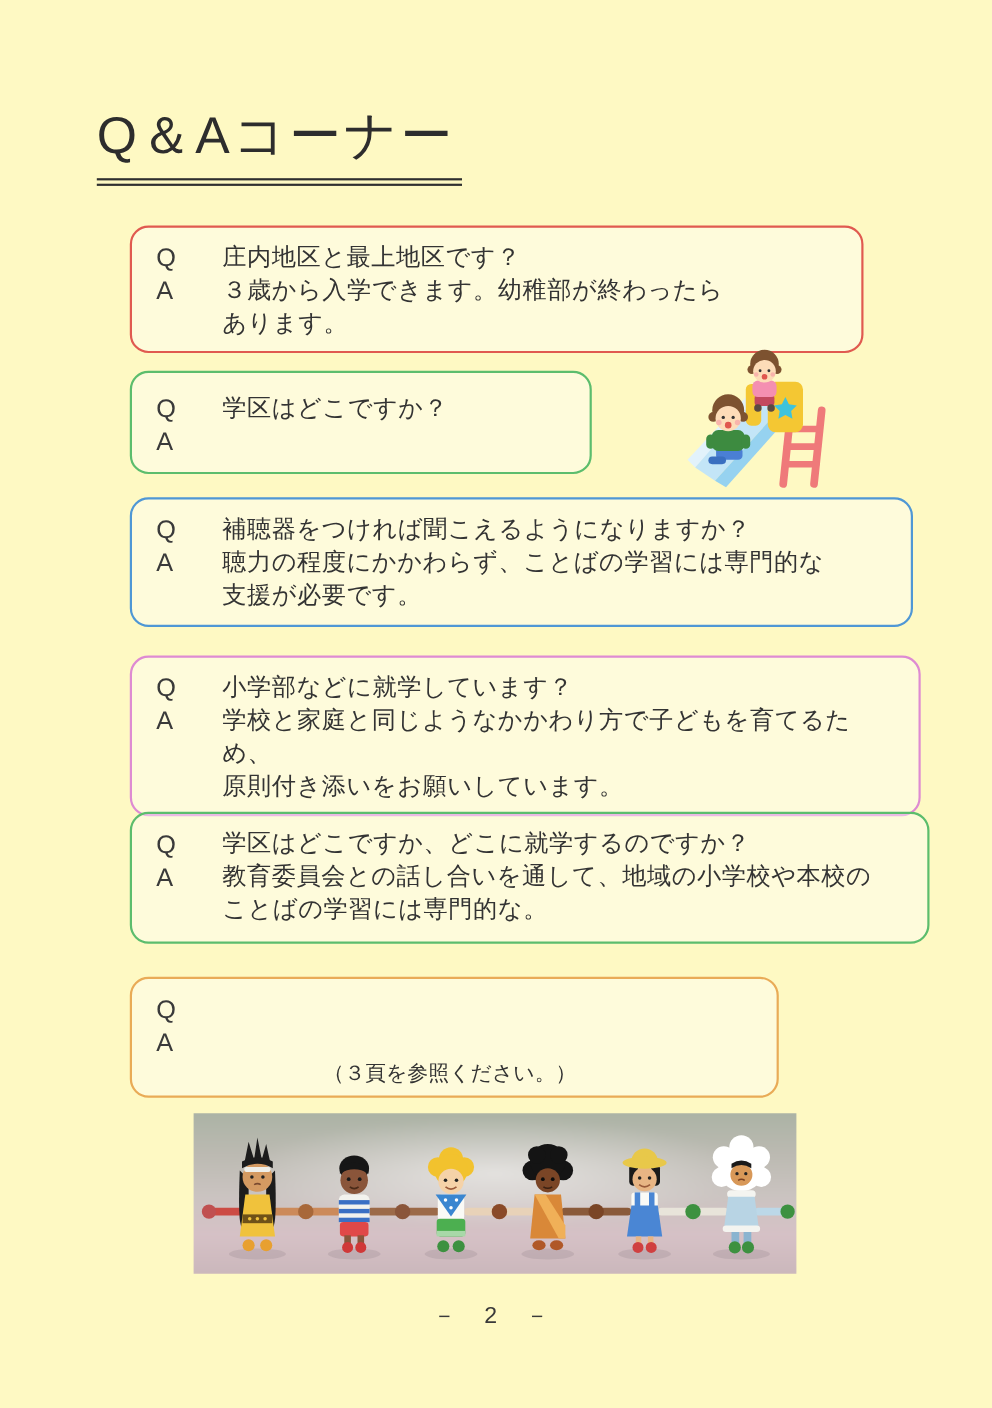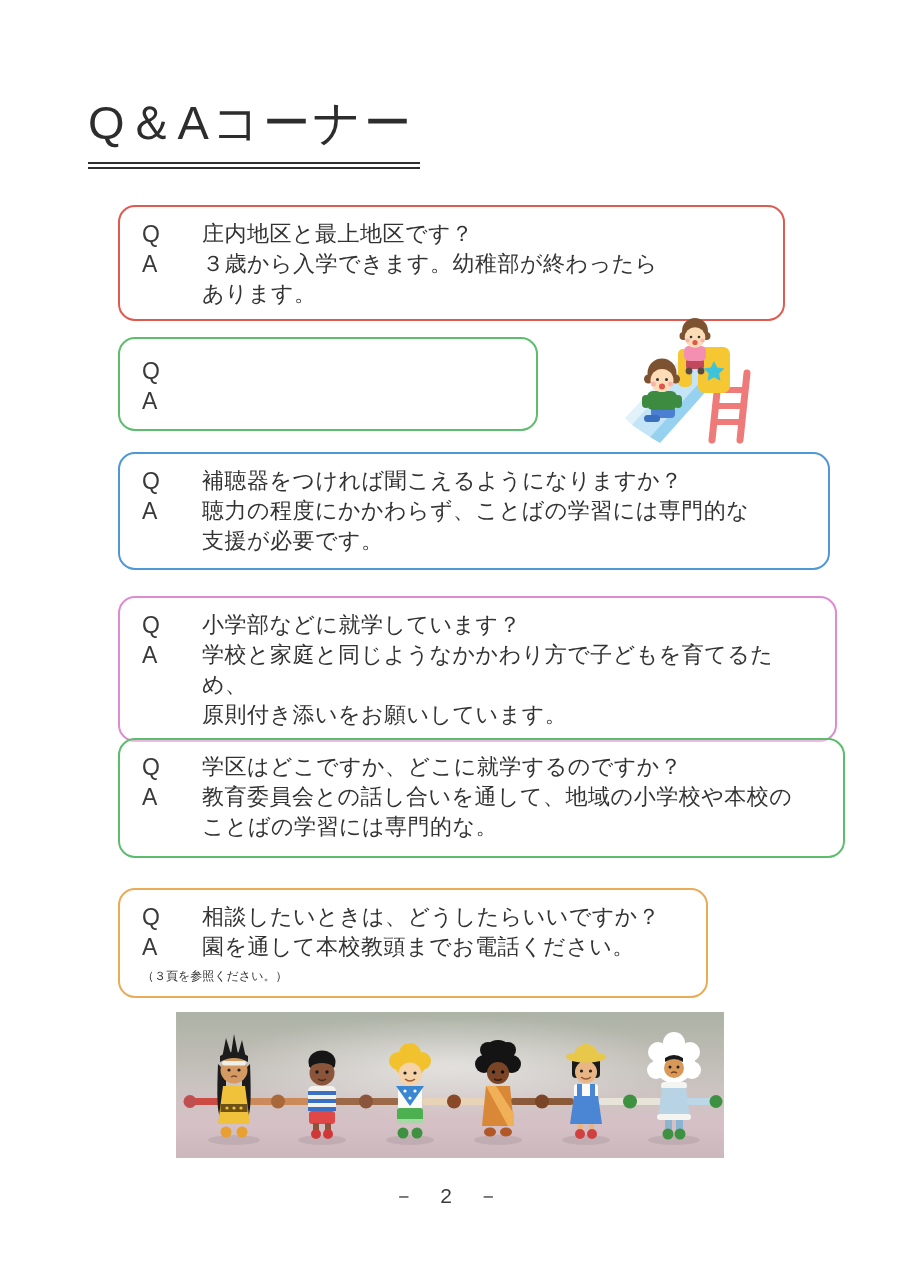--- a/index.html
+++ b/index.html
@@ -1,37 +1,37 @@
 <!DOCTYPE html>
 <html><head>
 <meta charset="utf-8">
 <style>
   * { margin:0; padding:0; box-sizing:border-box; }
   html,body { background:#e8e8e8; }
   body { font-family:"Liberation Sans","DejaVu Sans",sans-serif; }
   .page {
     position:relative; width:902px; height:1280px; margin:0 auto;
-    background:#ffffff; overflow:hidden; color:#333;
+    background:#fef9c3; overflow:hidden; color:#333;
   }
   .page-title {
     position:absolute; left:88px; top:92px;
     font-size:47px; letter-spacing:3px; color:#2d2d2d; font-weight:400;
     border-bottom:7px double #2f2f2f; padding:0 6px 7px 0;
     white-space:nowrap;
   }
   .qa-box {
     position:absolute; left:118px;
     border:2px solid #999; border-radius:17px;
     padding:12px 18px 10px 22px;
     background:rgba(255,255,255,0.4);
   }
   .qa-row { display:grid; grid-template-columns:60px 1fr; align-items:start; }
   .qa-label { font-size:23px; line-height:30px; color:#3a3a3a; }
   .qa-text { font-size:22px; line-height:30px; color:#333; white-space:pre-line; letter-spacing:0.5px; }
-  .qa-note { font-size:12px; line-height:26px; color:#333; text-align:left; padding:2px 12px 0 0;font-family:Liberation Mono, monospace; }
+  .qa-note { font-size:19px; line-height:26px; color:#333; text-align:center; padding:2px 12px 0 0; }
   #box1 { top:205px; width:667px; min-height:108px; }
   #box2 { top:337px; width:420px; min-height:94px; padding-top:17px; }
   #box3 { top:452px; width:712px; min-height:118px; }
   #box4 { top:596px; width:719px; min-height:118px; }
   #box5 { top:738px; width:727px; min-height:120px; }
   #box6 { top:888px; width:590px; min-height:100px; padding-bottom:6px; }
   .slide-illustration { position:absolute; left:620px; top:309px; width:140px; height:137px; }
   .dolls-photo {
     position:absolute; left:176px; top:1012px; width:548px; height:146px;
     overflow:hidden;
@@ -64,20 +64,21 @@
     <div class="qa-row">
       <span class="qa-label">A</span>
       <span class="qa-text">３歳から入学できます。幼稚部が終わったら
 あります。</span>
     </div>
   </div>
 
   <div class="qa-box" id="box2" style="border-color: rgb(92, 189, 109);">
     <div class="qa-row">
       <span class="qa-label">Q</span>
+      <span class="qa-text">学区はどこですか？</span>
     </div>
     <div class="qa-row">
       <span class="qa-label">A</span>
     </div>
   </div>
 
   <svg class="slide-illustration" viewBox="0 0 140 137">
 
     <g>
       <polygon points="60,50 70,55 12,116 5,109" fill="#e2f2fb"></polygon>
@@ -165,25 +166,23 @@
     <div class="qa-row">
       <span class="qa-label">A</span>
       <span class="qa-text">教育委員会との話し合いを通して、地域の小学校や本校の
 ことばの学習には専門的な。</span>
     </div>
   </div>
 
   <div class="qa-box" id="box6" style="border-color: rgb(233, 171, 87);">
     <div class="qa-row">
       <span class="qa-label">Q</span>
-      <span class="qa-text">相談したいときは、どうしたらいいですか？</span>
-    </div>
-    <div class="qa-row">
-      <span class="qa-label">A</span>
-      <span class="qa-text">園を通して本校教頭までお電話ください。</span>
+    </div>
+    <div class="qa-row">
+      <span class="qa-label">A</span>
     </div>
     <div class="qa-note">（３頁を参照ください。）</div>
   </div>
 
   <div class="dolls-photo">
     <div class="photo-bg"></div>
     <svg width="548" height="146" viewBox="0 0 548 146">
 
       <g fill="rgba(60,50,55,0.10)">
         <ellipse cx="58" cy="128" rx="26" ry="5"></ellipse>

